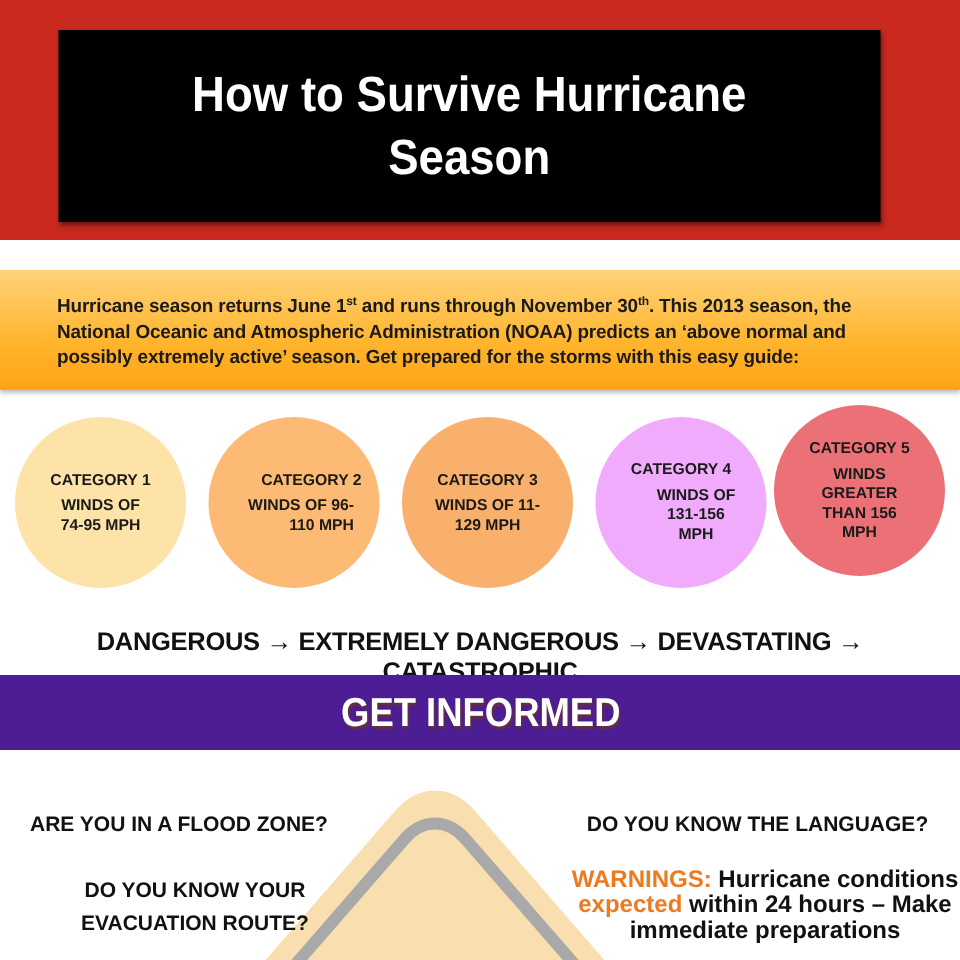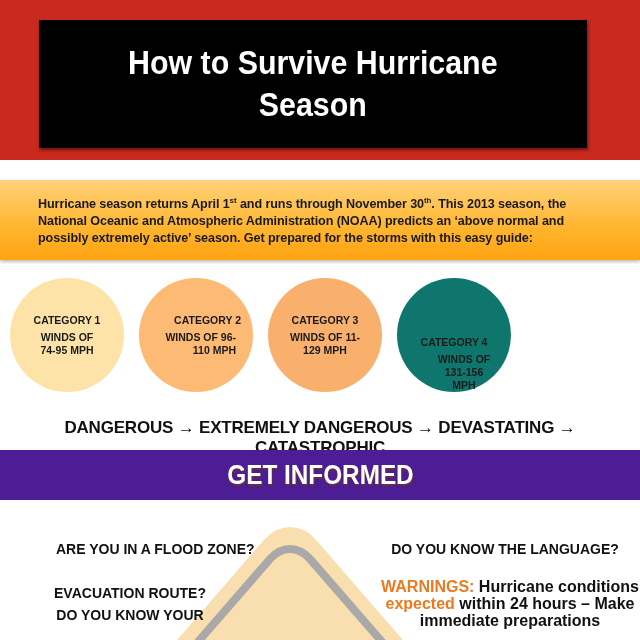--- a/index.html
+++ b/index.html
@@ -78,53 +78,57 @@
 <div class="header-band">
   <div class="title-box">
     <div class="title-text">
       <div>How to Survive Hurricane</div>
       <div>Season</div>
     </div>
   </div>
 </div>
 
 <div class="intro-band">
-  <div class="intro-text"><span>Hurricane season returns April 1</span><sup>st</sup><span> and runs through November 30</span><sup>th</sup><span>.  This 2013 season, the National Oceanic and Atmospheric Administration (NOAA) predicts an ‘above normal and possibly extremely active’ season. Get prepared for the storms with this easy guide:</span></div>
+  <div class="intro-text"><span>Hurricane season returns June 1</span><sup>st</sup><span> and runs through November 30</span><sup>th</sup><span>.  This 2013 season, the National Oceanic and Atmospheric Administration (NOAA) predicts an ‘above normal and possibly extremely active’ season. Get prepared for the storms with this easy guide:</span></div>
 </div>
 
 <div class="circles">
   <div class="circle" style="left: 10px; background: rgb(253, 227, 167);">
     <div class="cat" style="width:70px;">CATEGORY 1</div>
     <div style="width:70px;">WINDS OF 74-95 MPH</div>
   </div>
   <div class="circle" style="left: 139px; background: #fdba74; text-align: right;">
     <div class="cat" style="width:90px;">CATEGORY 2</div>
     <div style="width:80px;">WINDS OF 96-110 MPH</div>
   </div>
   <div class="circle" style="left: 268px; background: rgb(250, 176, 109);">
     <div class="cat" style="width:90px;">CATEGORY 3</div>
     <div style="width:80px;">WINDS OF 11-129 MPH</div>
   </div>
-  <div class="circle" style="left: 397px; background: #0f766e; justify-content: flex-end;">
+  <div class="circle" style="left: 397px; background: #f0abfc;">
     <div class="cat" style="width:90px;">CATEGORY 4</div>
     <div style="width:60px;margin-left:20px;">WINDS OF 131-156 MPH</div>
+  </div>
+  <div class="circle" style="left: 516px; top: -8px; background: rgb(236, 113, 118);">
+    <div class="cat" style="width:90px;">CATEGORY 5</div>
+    <div style="width:66px;">WINDS GREATER THAN 156 MPH</div>
   </div>
 </div>
 
 <div class="danger-scale">DANGEROUS → EXTREMELY DANGEROUS → DEVASTATING → CATASTROPHIC</div>
 
 <div class="informed-band">
   <div class="informed-text">GET INFORMED</div>
 </div>
 
 <svg class="sign" viewBox="0 0 290 290">
   <path d="M145 0 Q160 0 172 14 L290 150 L290 290 L0 290 L0 150 L118 14 Q130 0 145 0 Z" fill="#f9dfb0"></path>
   <path d="M145 22 Q156 22 165 32 L285 170 L285 290 M5 290 L5 170 L125 32 Q134 22 145 22" fill="none" stroke="#a9a9a9" stroke-width="8" stroke-linejoin="round"></path>
 </svg>
 
-<div class="q" style="left:20px; top:538px; width:220px; text-align:left;margin-left:36px;">ARE YOU IN A FLOOD ZONE?</div>
+<div class="q" style="left:20px; top:538px; width:220px; text-align:left;">ARE YOU IN A FLOOD ZONE?</div>
 <div class="q" style="left:30px; top:582px; width:200px;">
+  <div>DO YOU KNOW YOUR</div>
   <div>EVACUATION ROUTE?</div>
-  <div>DO YOU KNOW YOUR</div>
 </div>
 <div class="q" style="left:370px; top:538px; width:270px;">DO YOU KNOW THE LANGUAGE?</div>
 
 <div class="warn"><span class="hl">WARNINGS:</span><span> Hurricane conditions</span><br><span class="hl">expected</span><span> within 24 hours – Make immediate preparations</span></div>
 
 </body></html>

